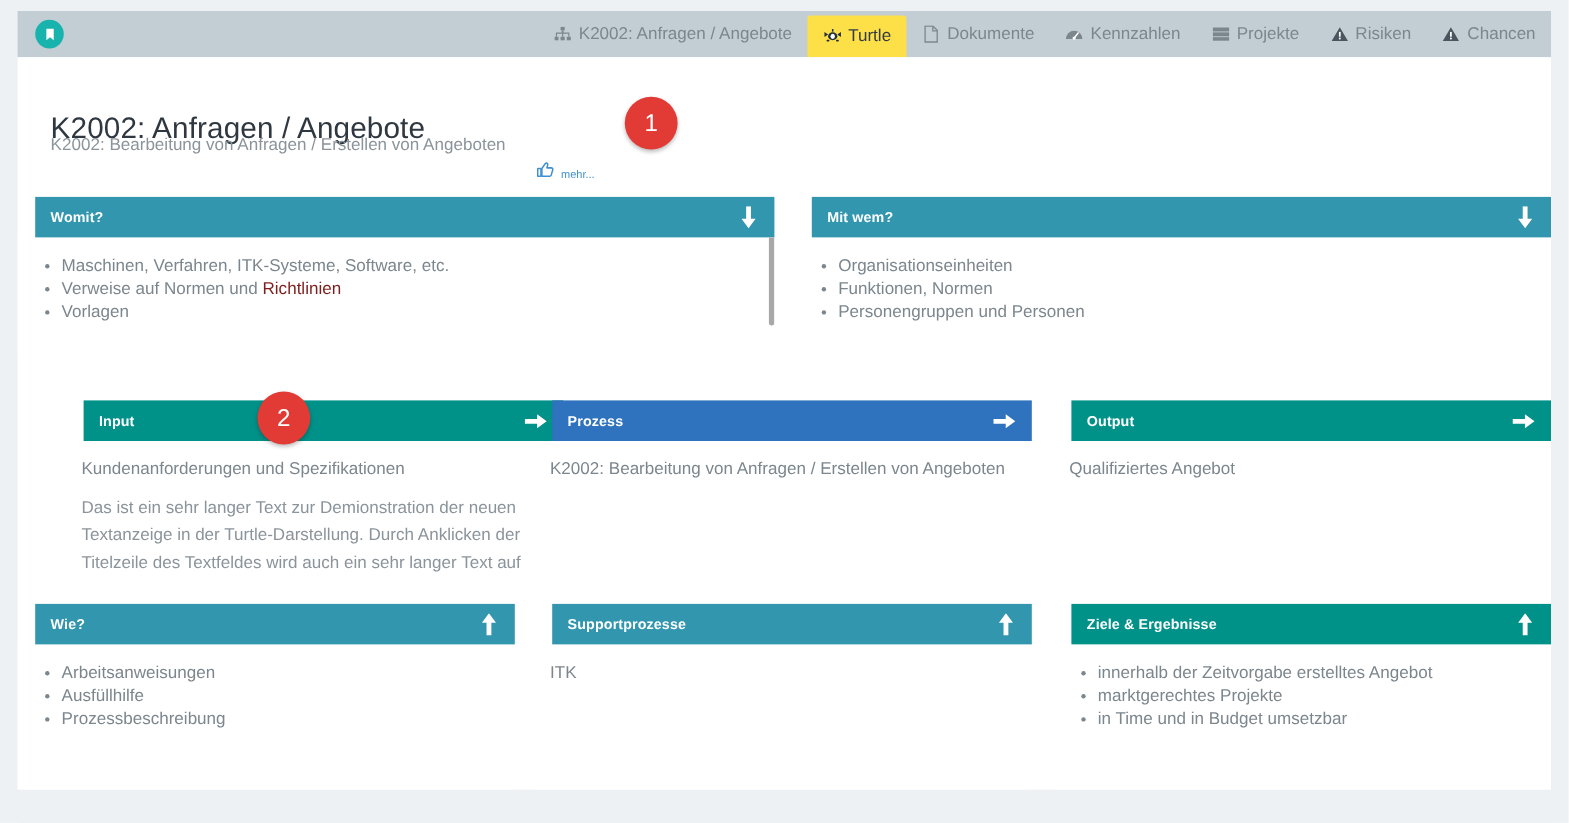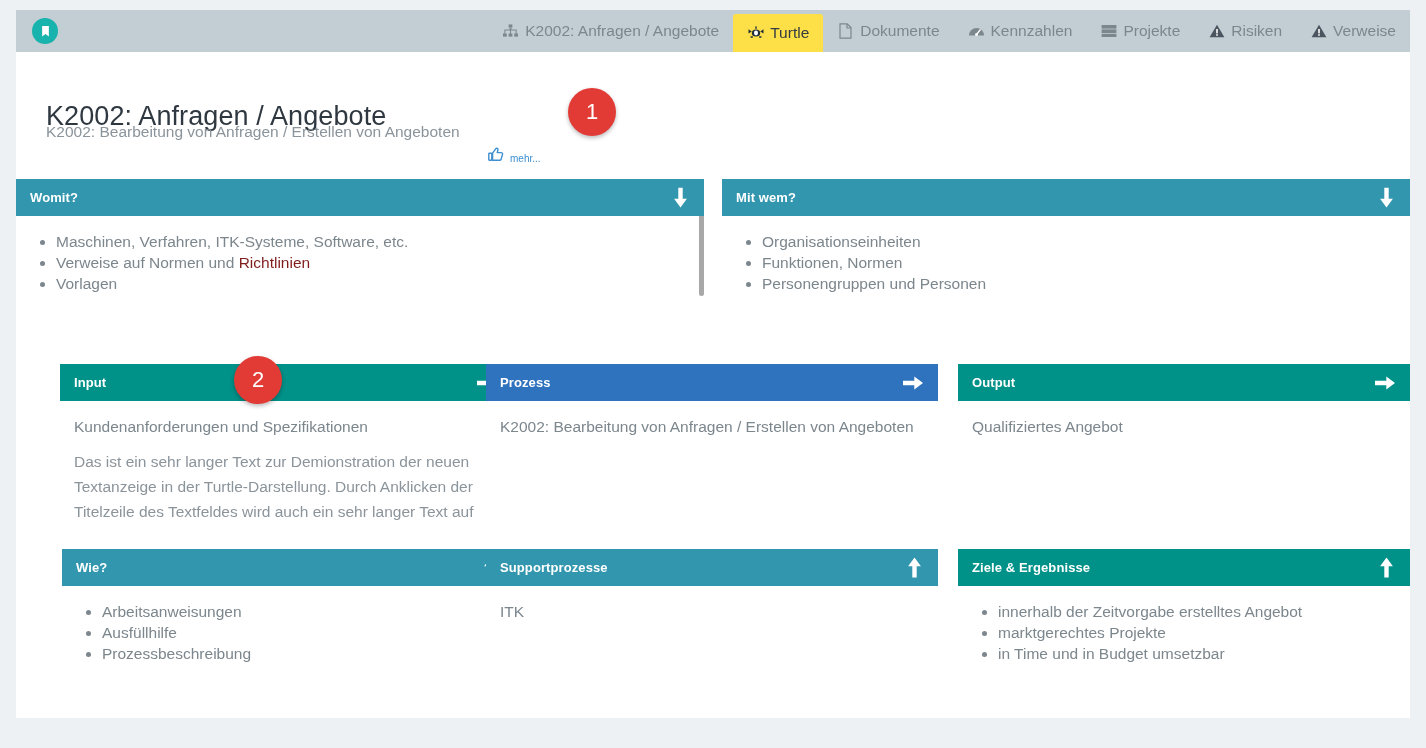--- a/index.html
+++ b/index.html
@@ -62,21 +62,21 @@
     display:flex;align-items:center;justify-content:center;
     font-size:22px;box-shadow:0 2px 4px rgba(0,0,0,.28);
   }
   #badge1{left:552px;top:36px;width:48px;height:48px;}
   #badge2{left:218px;top:304px;width:48px;height:48px;}
 
   
   .panel{position:absolute;}
   .panel-head{
     height:37px;display:flex;align-items:center;
-    padding:0 14px;color:#fff;box-sizing:border-box;position:relative;
+    padding:0 14px;color:#fff;box-sizing:border-box;position:relative;margin-left:16px;
   }
   .panel-head .ttl{font-size:13px;font-weight:bold;letter-spacing:.1px;}
   .panel-head .arrow{
     position:absolute;right:14px;top:50%;transform:translateY(-50%);
     display:flex;align-items:center;justify-content:center;
   }
   .panel-body{
     background:#fff;box-sizing:border-box;position:relative;overflow:hidden;
   }
   .panel-body ul{margin:0;padding:15px 0 0 40px;list-style:disc;}
@@ -177,21 +177,21 @@
       </div>
 
       <div class="tab">
         <span class="ico">
           <svg width="16" height="14" viewBox="0 0 16 14">
             <path d="M8 .8l7.4 12.4H.6z" fill="#4a5560"></path>
             <rect x="7.2" y="5" width="1.6" height="4.4" fill="#fff"></rect>
             <rect x="7.2" y="10.2" width="1.6" height="1.6" fill="#fff"></rect>
           </svg>
         </span>
-        <span>Verweise</span>
+        <span>Chancen</span>
       </div>
 
     </div>
   </div>
 
   <div class="card">
 
     <h1 class="page-title">K2002: Anfragen / Angebote</h1>
     <div class="page-sub">K2002: Bearbeitung von Anfragen / Erstellen von Angeboten</div>
 
@@ -283,21 +283,21 @@
           <svg width="21" height="19" viewBox="0 0 21 19">
             <path d="M0 7.3h11.3V3.1L20 9.5l-8.7 6.4v-4.2H0z" fill="#ffffff"></path>
           </svg>
         </span>
       </div>
       <div class="panel-body" style="height:122px;">
         <div class="plain">Qualifiziertes Angebot</div>
       </div>
     </div>
 
-    <div class="panel" style="left:0px;top:497px;width:452px;padding-left:46px;">
+    <div class="panel" style="left:0px;top:497px;width:452px;">
       <div class="panel-head teal">
         <span class="ttl">Wie?</span>
         <span class="arrow">
           <svg width="19" height="21" viewBox="0 0 19 21">
             <path d="M7.3 20h4.4V8.7h4.2L9.5 0 3.1 8.7h4.2z" fill="#ffffff"></path>
           </svg>
         </span>
       </div>
       <div class="panel-body" style="height:132px;">
         <ul>

